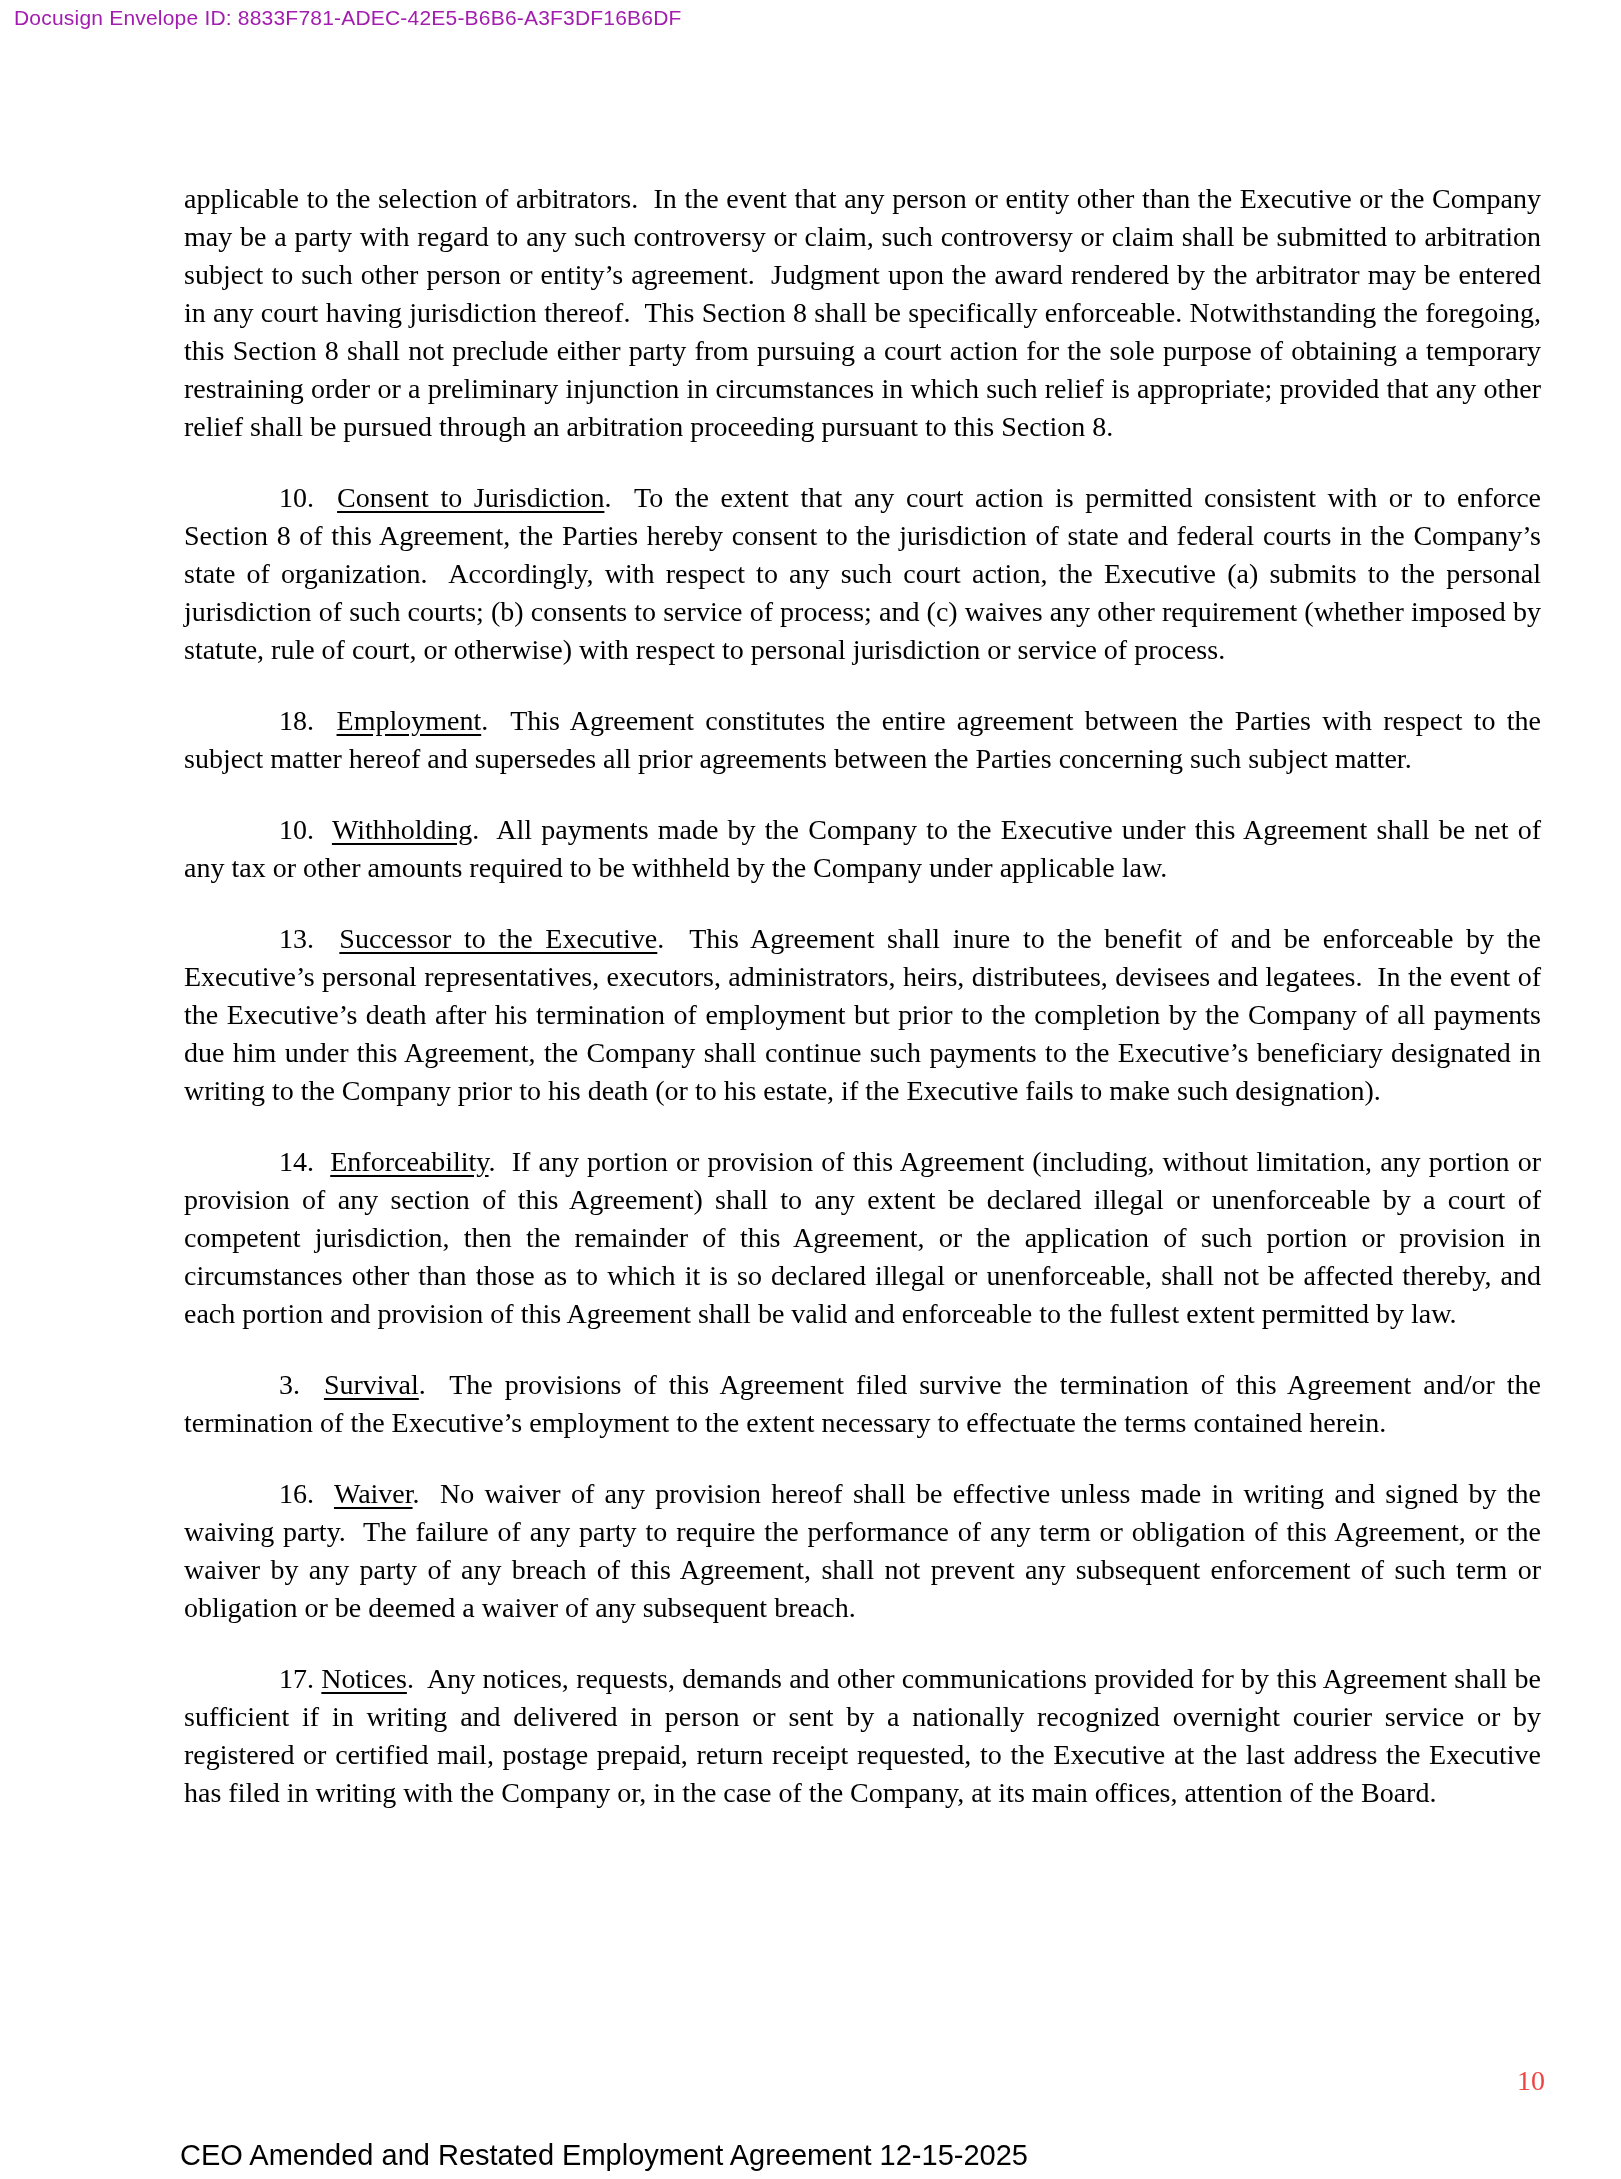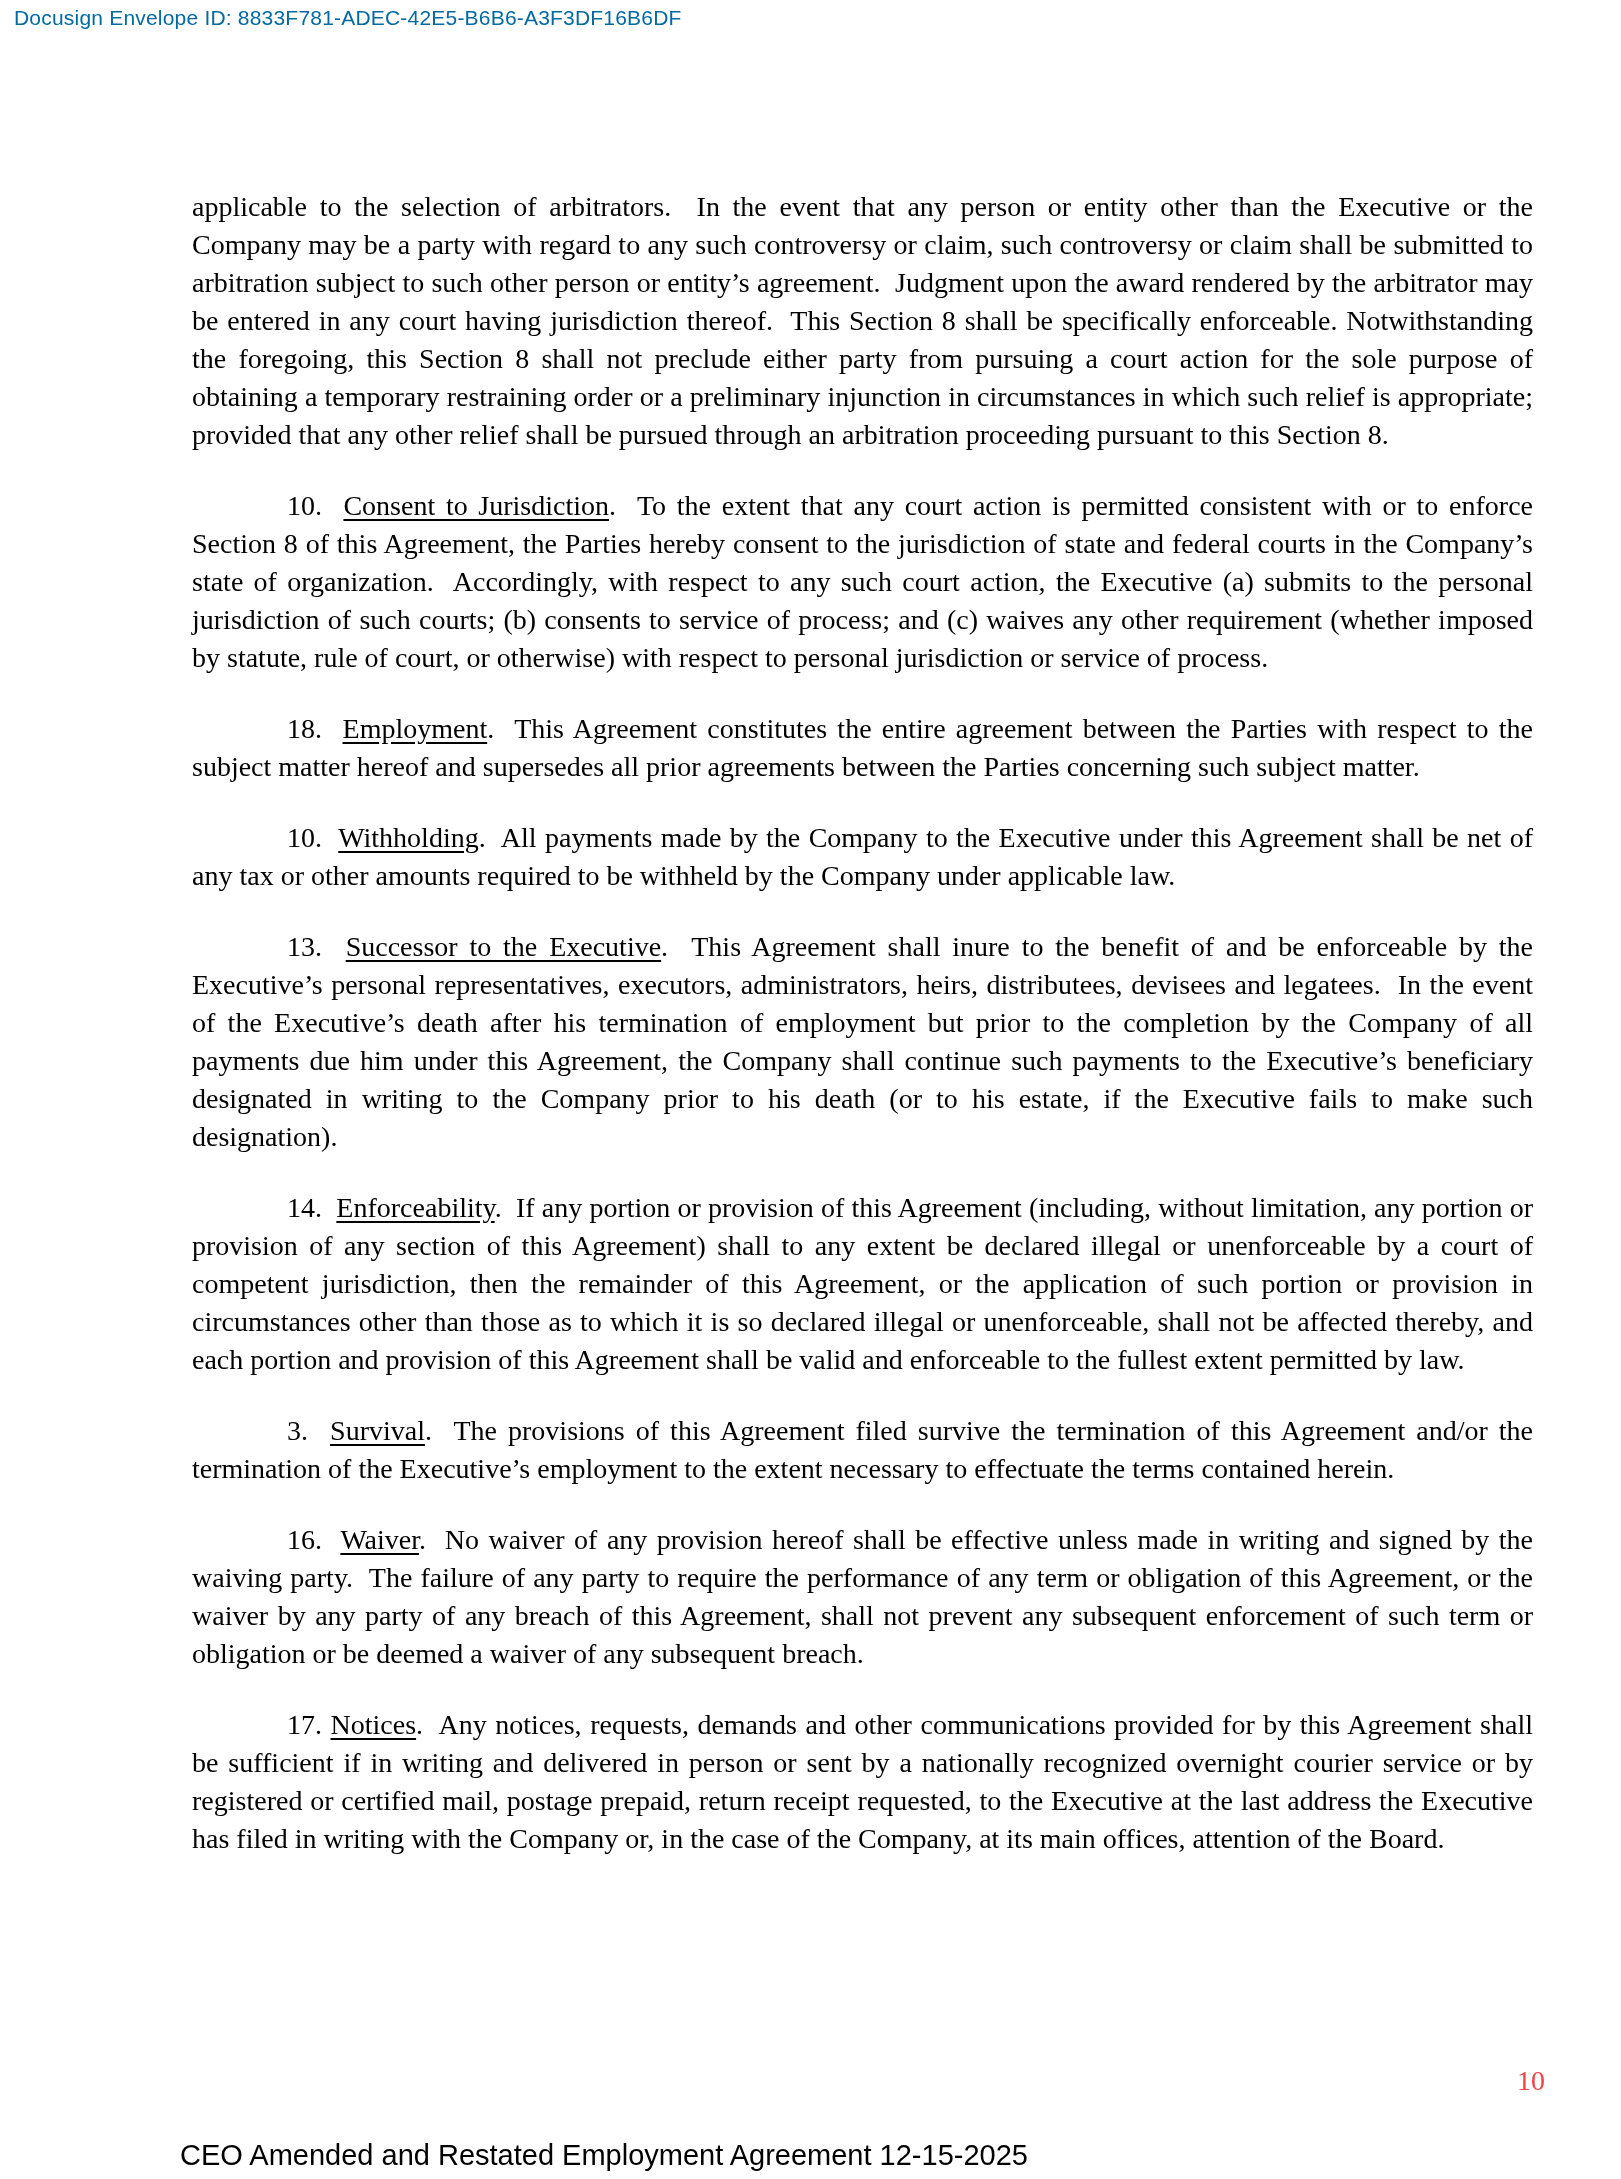--- a/index.html
+++ b/index.html
@@ -15,36 +15,36 @@
     color: #000000;
     overflow: hidden;
   }
   .docusign-header {
     position: absolute;
     left: 14px;
     top: 6px;
     font-family: "Liberation Sans", sans-serif;
     font-size: 21px;
     letter-spacing: 0.2px;
-    color: #0369a1;
+    color: #a21caf;
     white-space: nowrap;
   }
   .content {
     position: absolute;
     left: 180px;
     top: 176px;
     width: 1365px;
     font-family: "Liberation Serif", serif;
     font-size: 28px;
     line-height: 38px;
     text-align: justify;
     color: #000000;
   }
   .para {
-    margin: 12px;
+    margin: 4px;
     font-family: Liberation Serif, serif;
   }
   .para + .para {
     margin-top: 33px;
   }
   .para.indent {
     text-indent: 95px;
   }
   .para span {
     white-space: pre-wrap;

